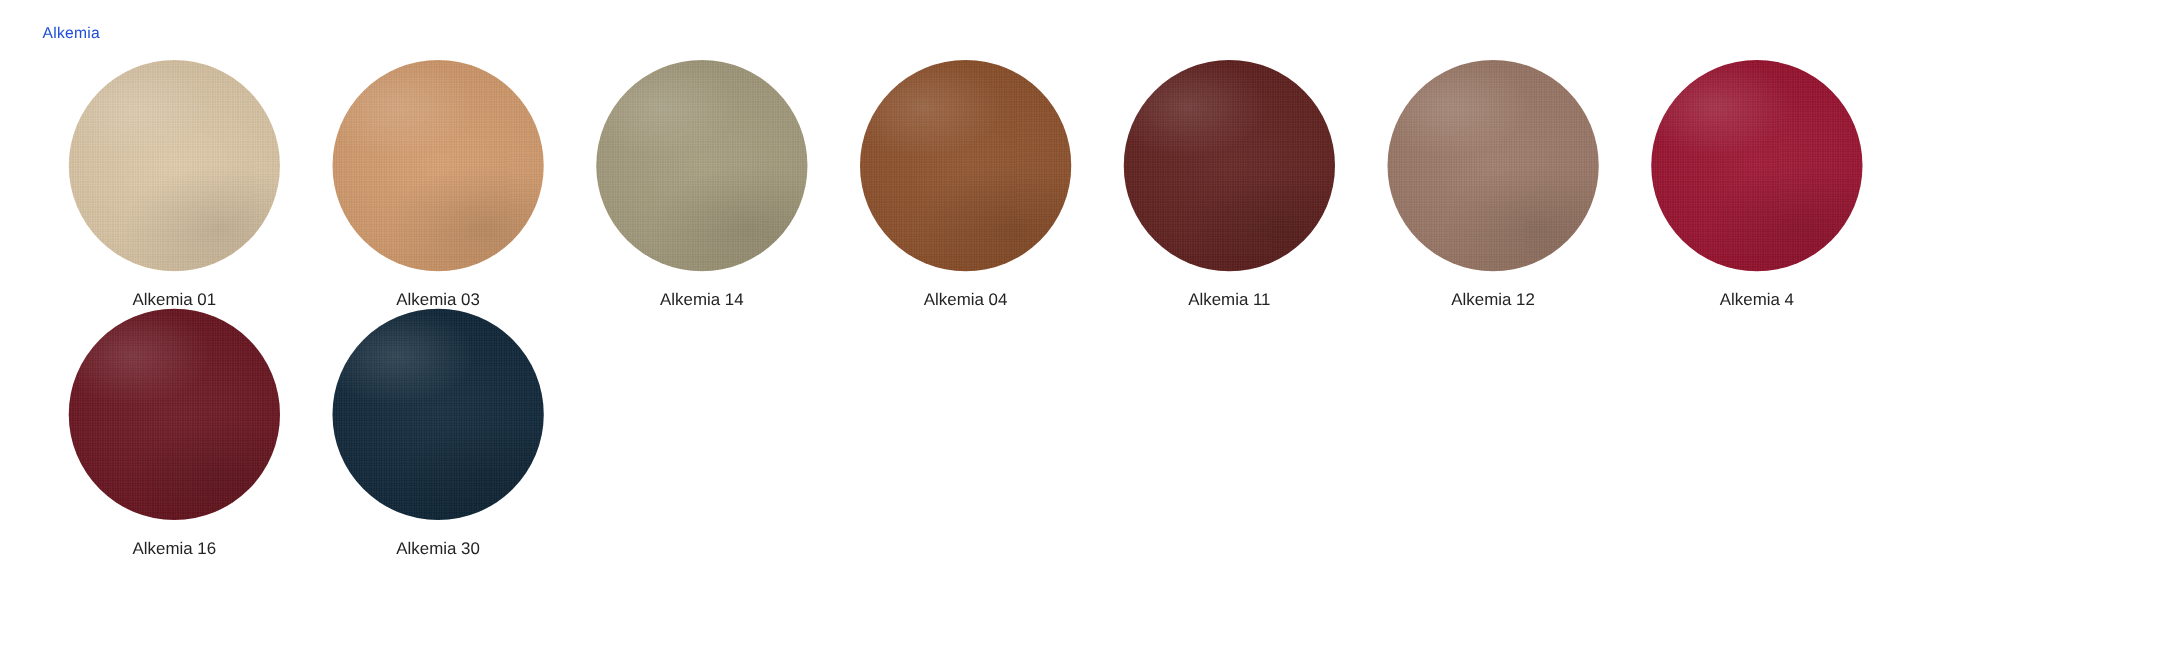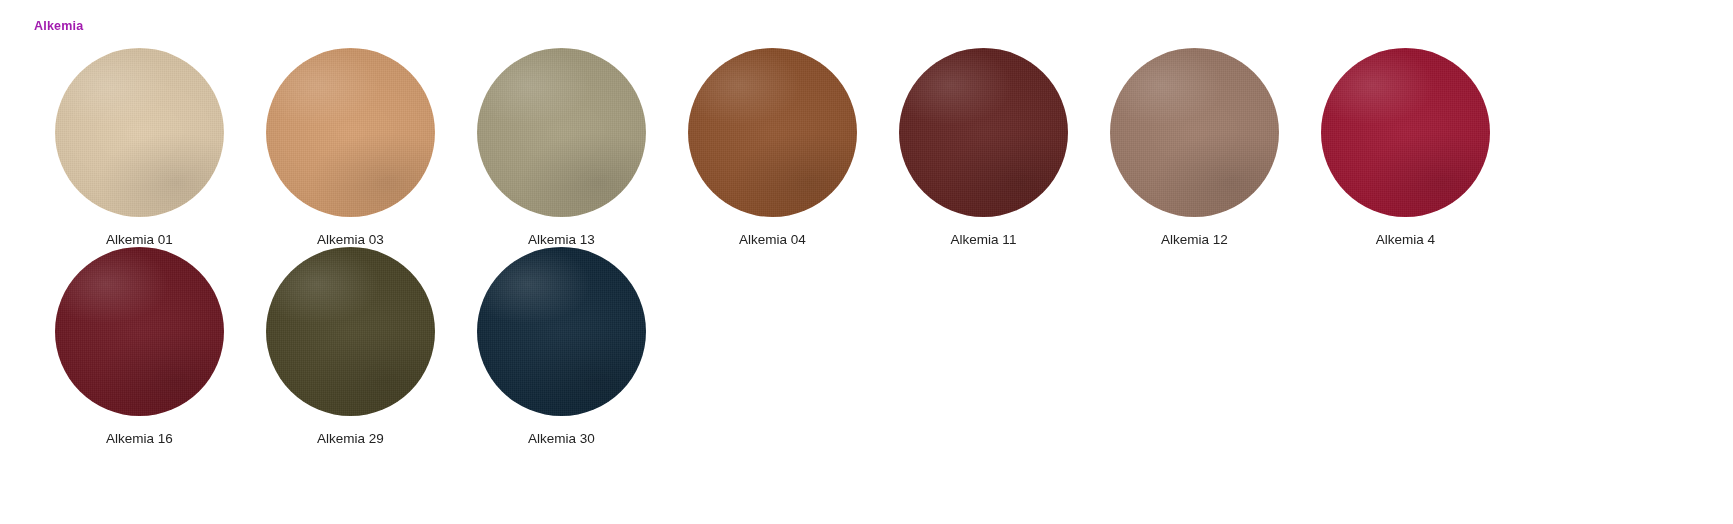--- a/index.html
+++ b/index.html
@@ -20,23 +20,23 @@
   .palette-page {
     position: relative;
     width: 1733px;
     height: 524px;
     box-sizing: border-box;
     padding: 20px 0 0 34px;
   }
 
   .palette-title {
     font-size: 12.5px;
-    font-weight: bold;
+    font-weight: normal;
     letter-spacing: 0.2px;
-    color: #a21caf;
+    color: #1d4ed8;
     line-height: 1;
     margin: 0 0 14px 0;
     height: 14px;
   }
 
   .swatch-grid {
     display: grid;
     grid-template-columns: repeat(7, 211px);
     grid-auto-rows: 199px;
     width: 1477px;
@@ -104,21 +104,21 @@
       <div class="swatch-cell">
         <div class="swatch-disc" style="background-color: rgb(224, 203, 170);"></div>
         <div class="swatch-label">Alkemia 01</div>
       </div>
       <div class="swatch-cell">
         <div class="swatch-disc" style="background-color: rgb(213, 157, 110);"></div>
         <div class="swatch-label">Alkemia 03</div>
       </div>
       <div class="swatch-cell">
         <div class="swatch-disc" style="background-color: rgb(167, 159, 127);"></div>
-        <div class="swatch-label">Alkemia 13</div>
+        <div class="swatch-label">Alkemia 14</div>
       </div>
       <div class="swatch-cell">
         <div class="swatch-disc" style="background-color: rgb(143, 81, 43);"></div>
         <div class="swatch-label">Alkemia 04</div>
       </div>
       <div class="swatch-cell">
         <div class="swatch-disc" style="background-color: rgb(98, 34, 32);"></div>
         <div class="swatch-label">Alkemia 11</div>
       </div>
       <div class="swatch-cell">
@@ -127,22 +127,18 @@
       </div>
       <div class="swatch-cell">
         <div class="swatch-disc" style="background-color: rgb(158, 19, 49);"></div>
         <div class="swatch-label">Alkemia 4</div>
       </div>
       <div class="swatch-cell">
         <div class="swatch-disc" style="background-color: rgb(108, 22, 32);"></div>
         <div class="swatch-label">Alkemia 16</div>
       </div>
       <div class="swatch-cell">
-        <div class="swatch-disc" style="background-color: rgb(74, 69, 38);"></div>
-        <div class="swatch-label">Alkemia 29</div>
-      </div>
-      <div class="swatch-cell">
         <div class="swatch-disc" style="background-color: rgb(14, 38, 56);"></div>
         <div class="swatch-label">Alkemia 30</div>
       </div>
     </div>
 
 </div>
 
 </body></html>

